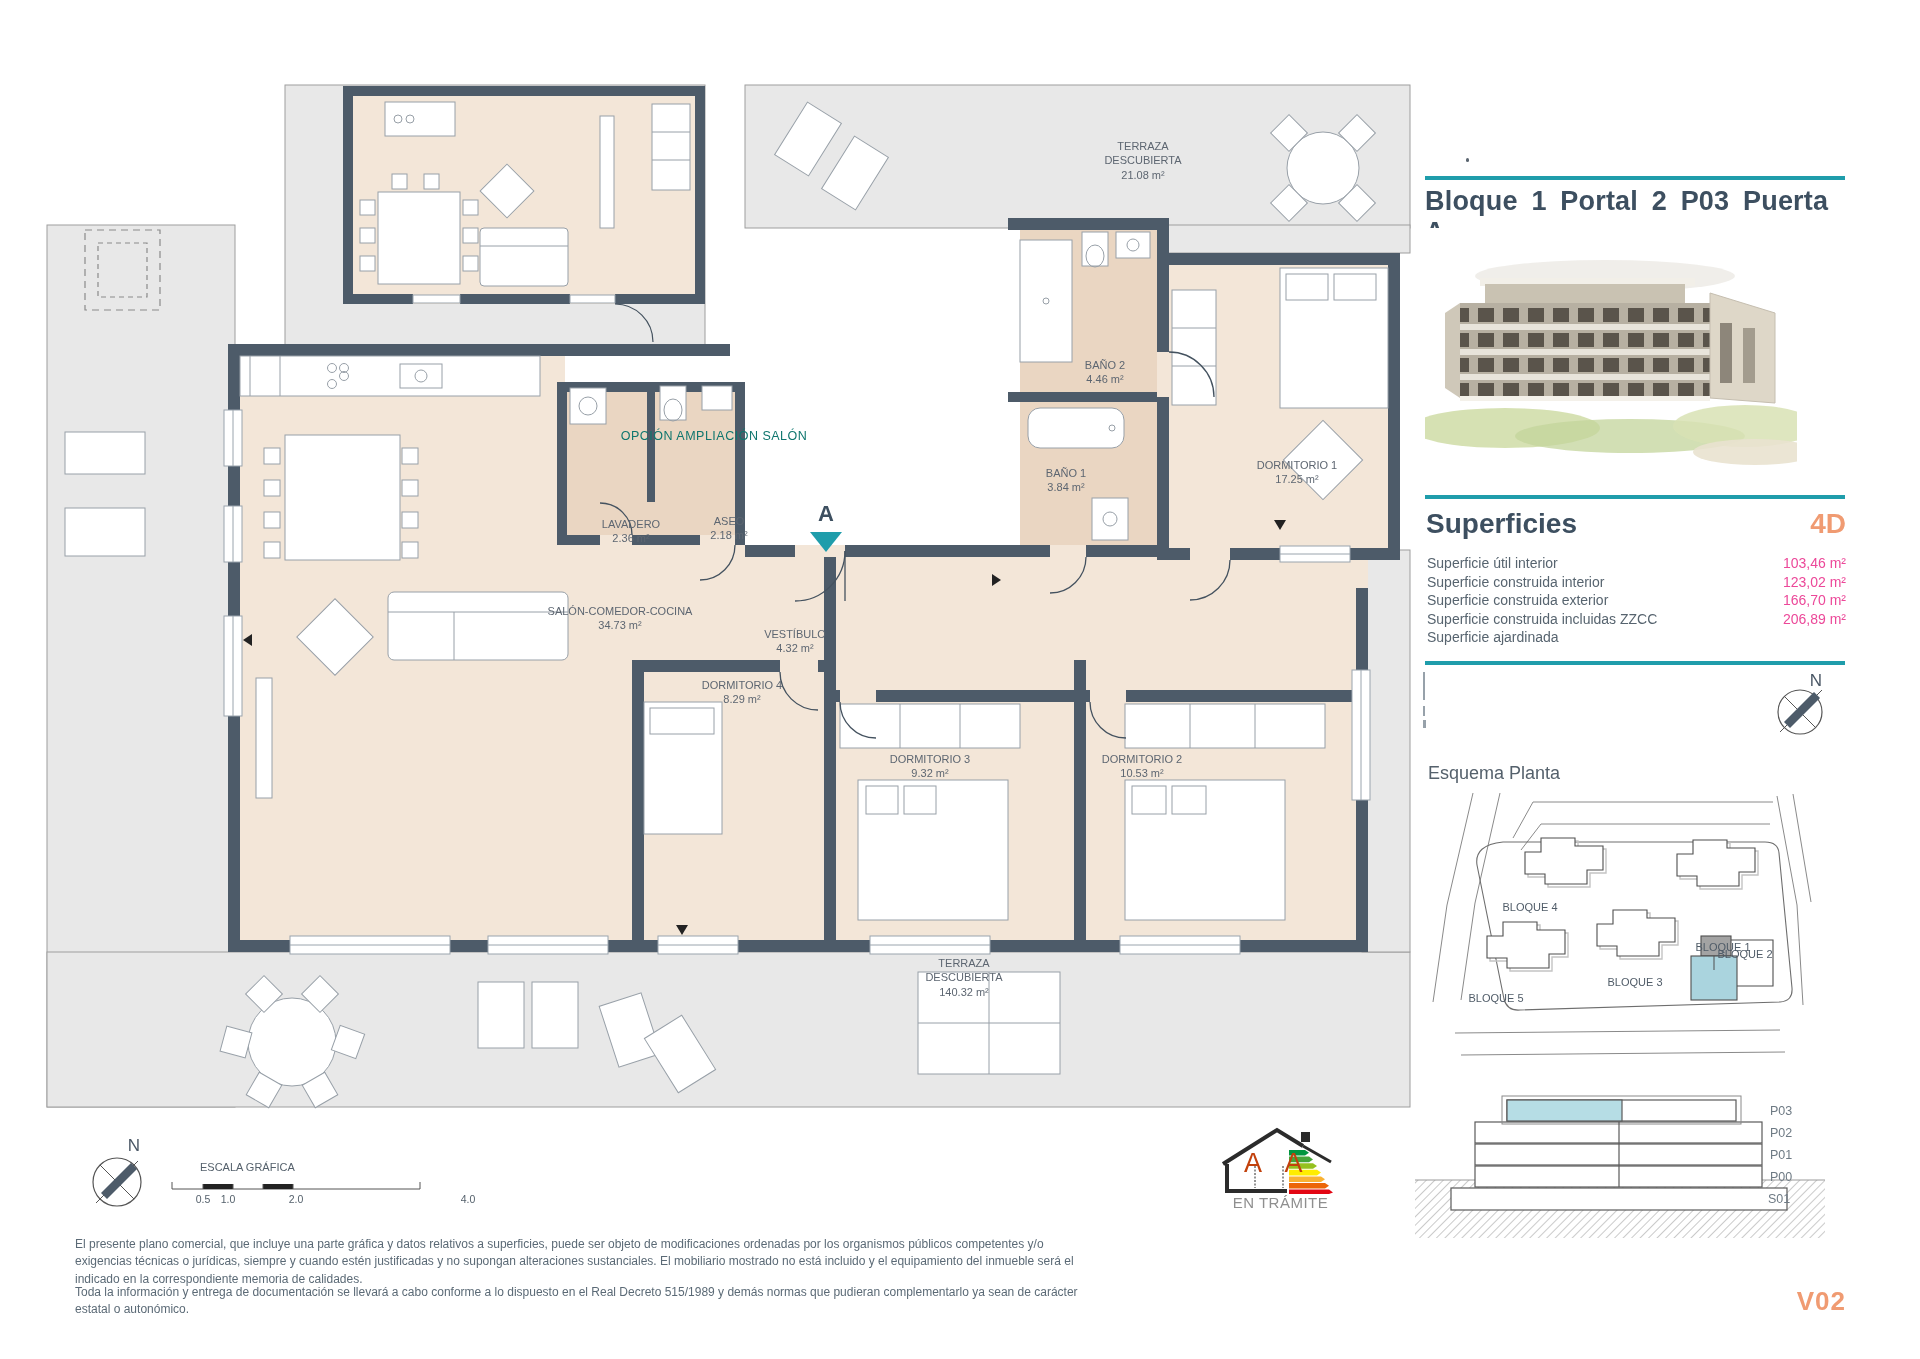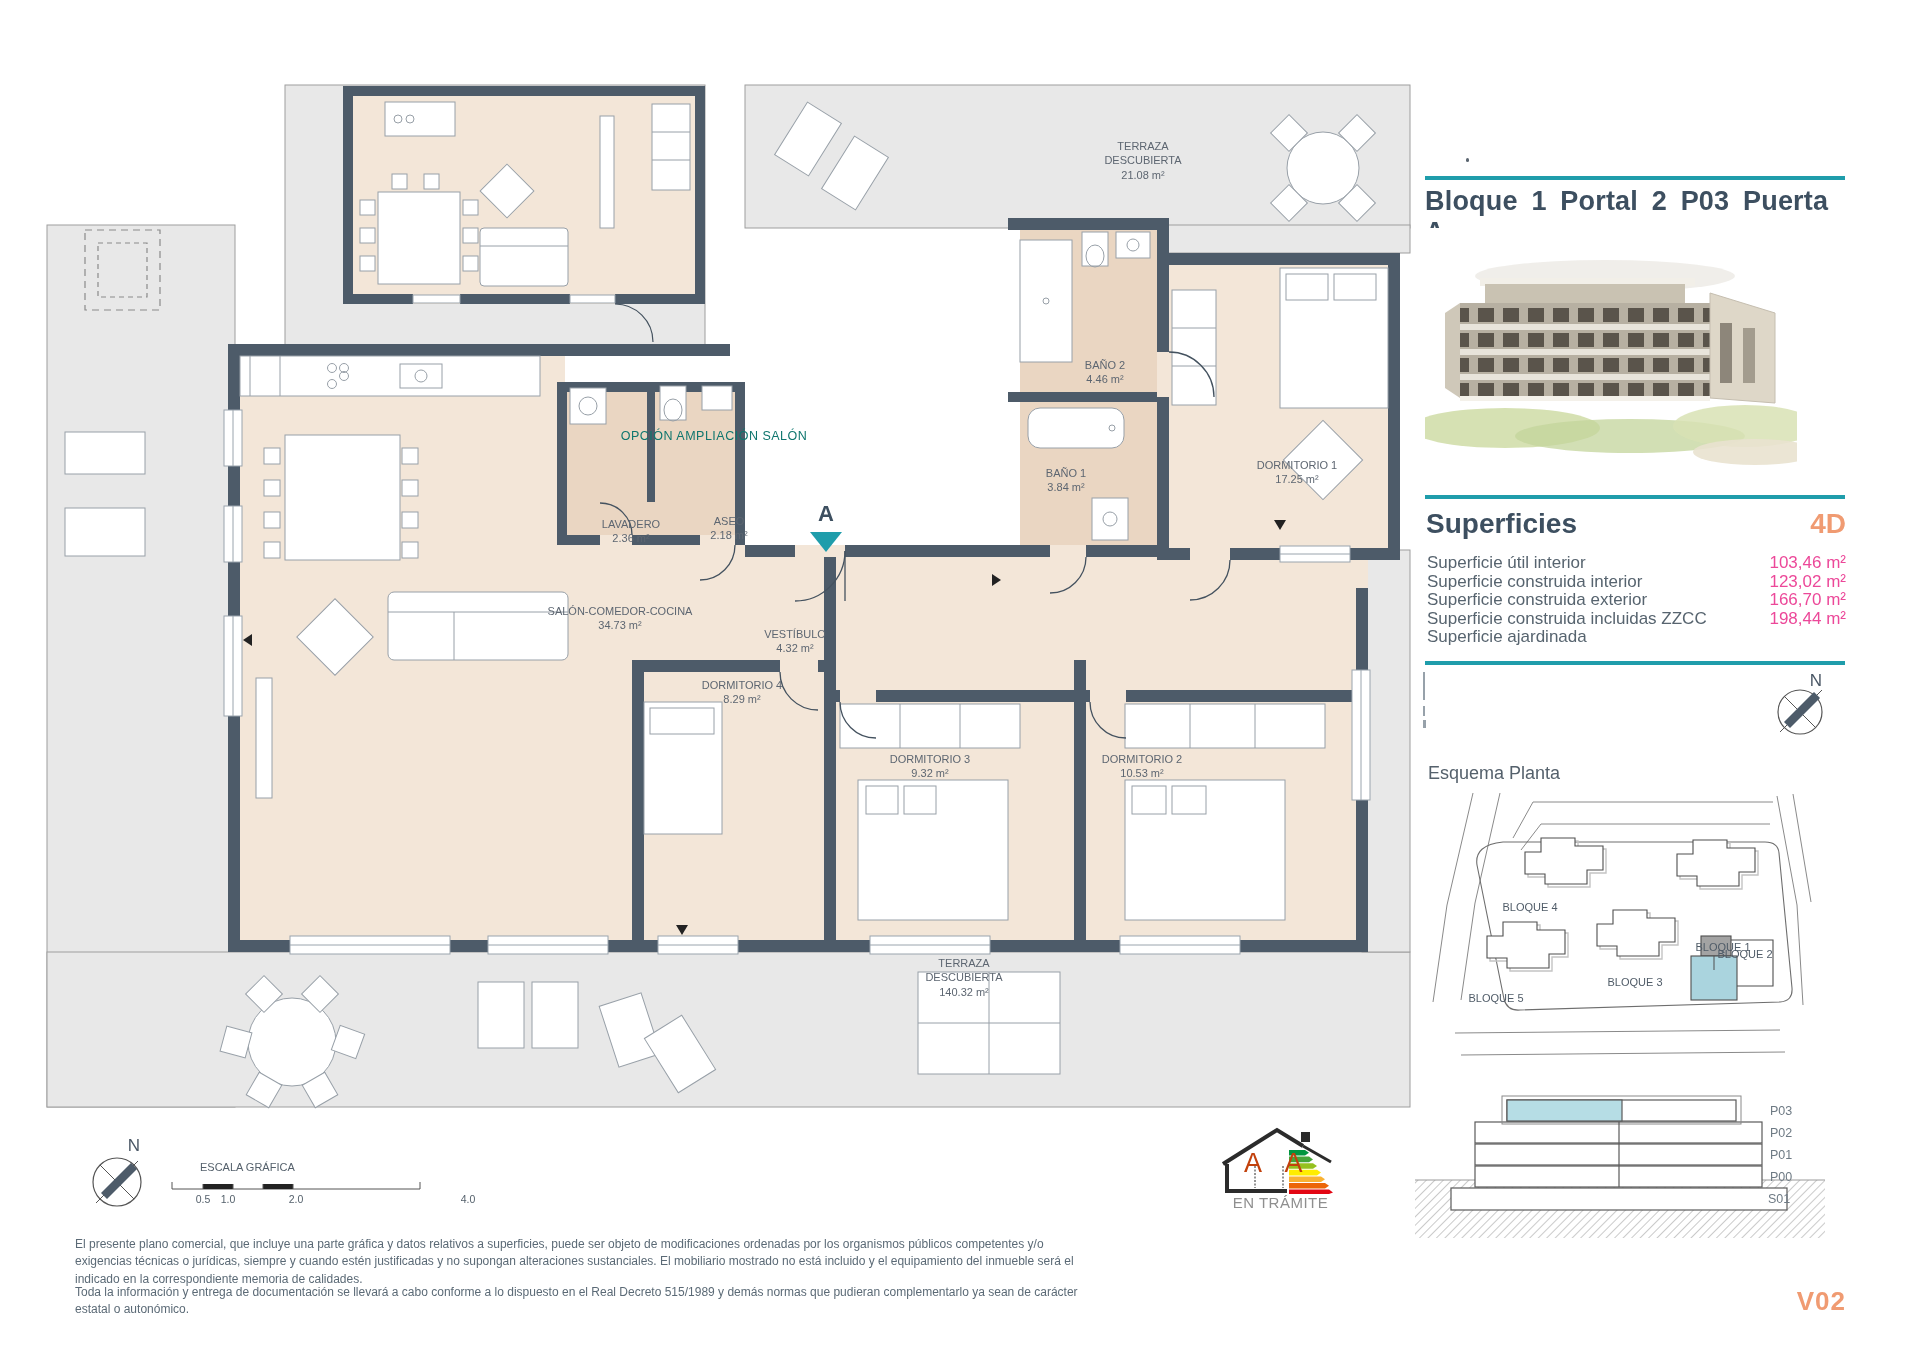--- a/index.html
+++ b/index.html
@@ -6,21 +6,21 @@
   body{width:1920px;height:1359px;position:relative;background:#ffffff;overflow:hidden;
        font-family:"Liberation Sans","DejaVu Sans",sans-serif;color:#3d4f60;}
   .abs{position:absolute;}
   
   .rule{position:absolute;height:4px;background:#1f9dab;}
   .title{position:absolute;left:1425px;top:186px;width:430px;font-size:27px;font-weight:bold;
          color:#3d4f60;word-spacing:6px;letter-spacing:.2px;}
   .sup-head{position:absolute;left:1426px;top:508px;font-size:28px;font-weight:bold;color:#3d4f60;}
   .unit-type{position:absolute;left:1760px;top:508px;width:86px;text-align:right;font-size:28px;
              font-weight:bold;color:#f09b72;}
-  .sup-rows{position:absolute;left:1427px;top:554px;width:419px;font-size:17px;color:#57646f;}
+  .sup-rows{position:absolute;left:1427px;top:554px;width:419px;font-size:14px;color:#57646f;}
   .sup-row{display:flex;justify-content:space-between;height:18.6px;line-height:18.6px;}
   .sup-row .val{color:#ec4899;}
   .esquema{position:absolute;left:1428px;top:763px;font-size:18px;color:#55616c;}
   .bloque-lbl{position:absolute;transform:translate(-50%,-50%);font-size:11px;color:#505c68;white-space:nowrap;}
   .floor-lbl{position:absolute;font-size:12.5px;color:#6e7a84;}
   .version{position:absolute;left:1760px;top:1286px;width:86px;text-align:right;font-size:26px;
            font-weight:bold;color:#f09b72;letter-spacing:1px;}
   .n-lbl{position:absolute;transform:translate(-50%,-50%);font-size:17px;color:#4b5866;}
   
   .lbl{position:absolute;transform:translate(-50%,-50%);font-size:11px;line-height:1.3;color:#5d6671;
@@ -374,21 +374,21 @@
   <div class="sup-row">
     <span>Superficie construida interior</span>
       <span class="val">123,02 m²</span>
     </div>
   <div class="sup-row">
     <span>Superficie construida exterior</span>
       <span class="val">166,70 m²</span>
     </div>
   <div class="sup-row">
     <span>Superficie construida incluidas ZZCC</span>
-      <span class="val">198,44 m²</span>
+      <span class="val">206,89 m²</span>
     </div>
   <div class="sup-row">
     <span>Superficie ajardinada</span>
       <span class="val"></span>
     </div>
 </div>
 
 <div class="rule" style="left:1425px;top:661px;width:420px;"></div>
 <div class="fragment">
   <i style="width:2px;height:28px;margin-bottom:6px;"></i>

